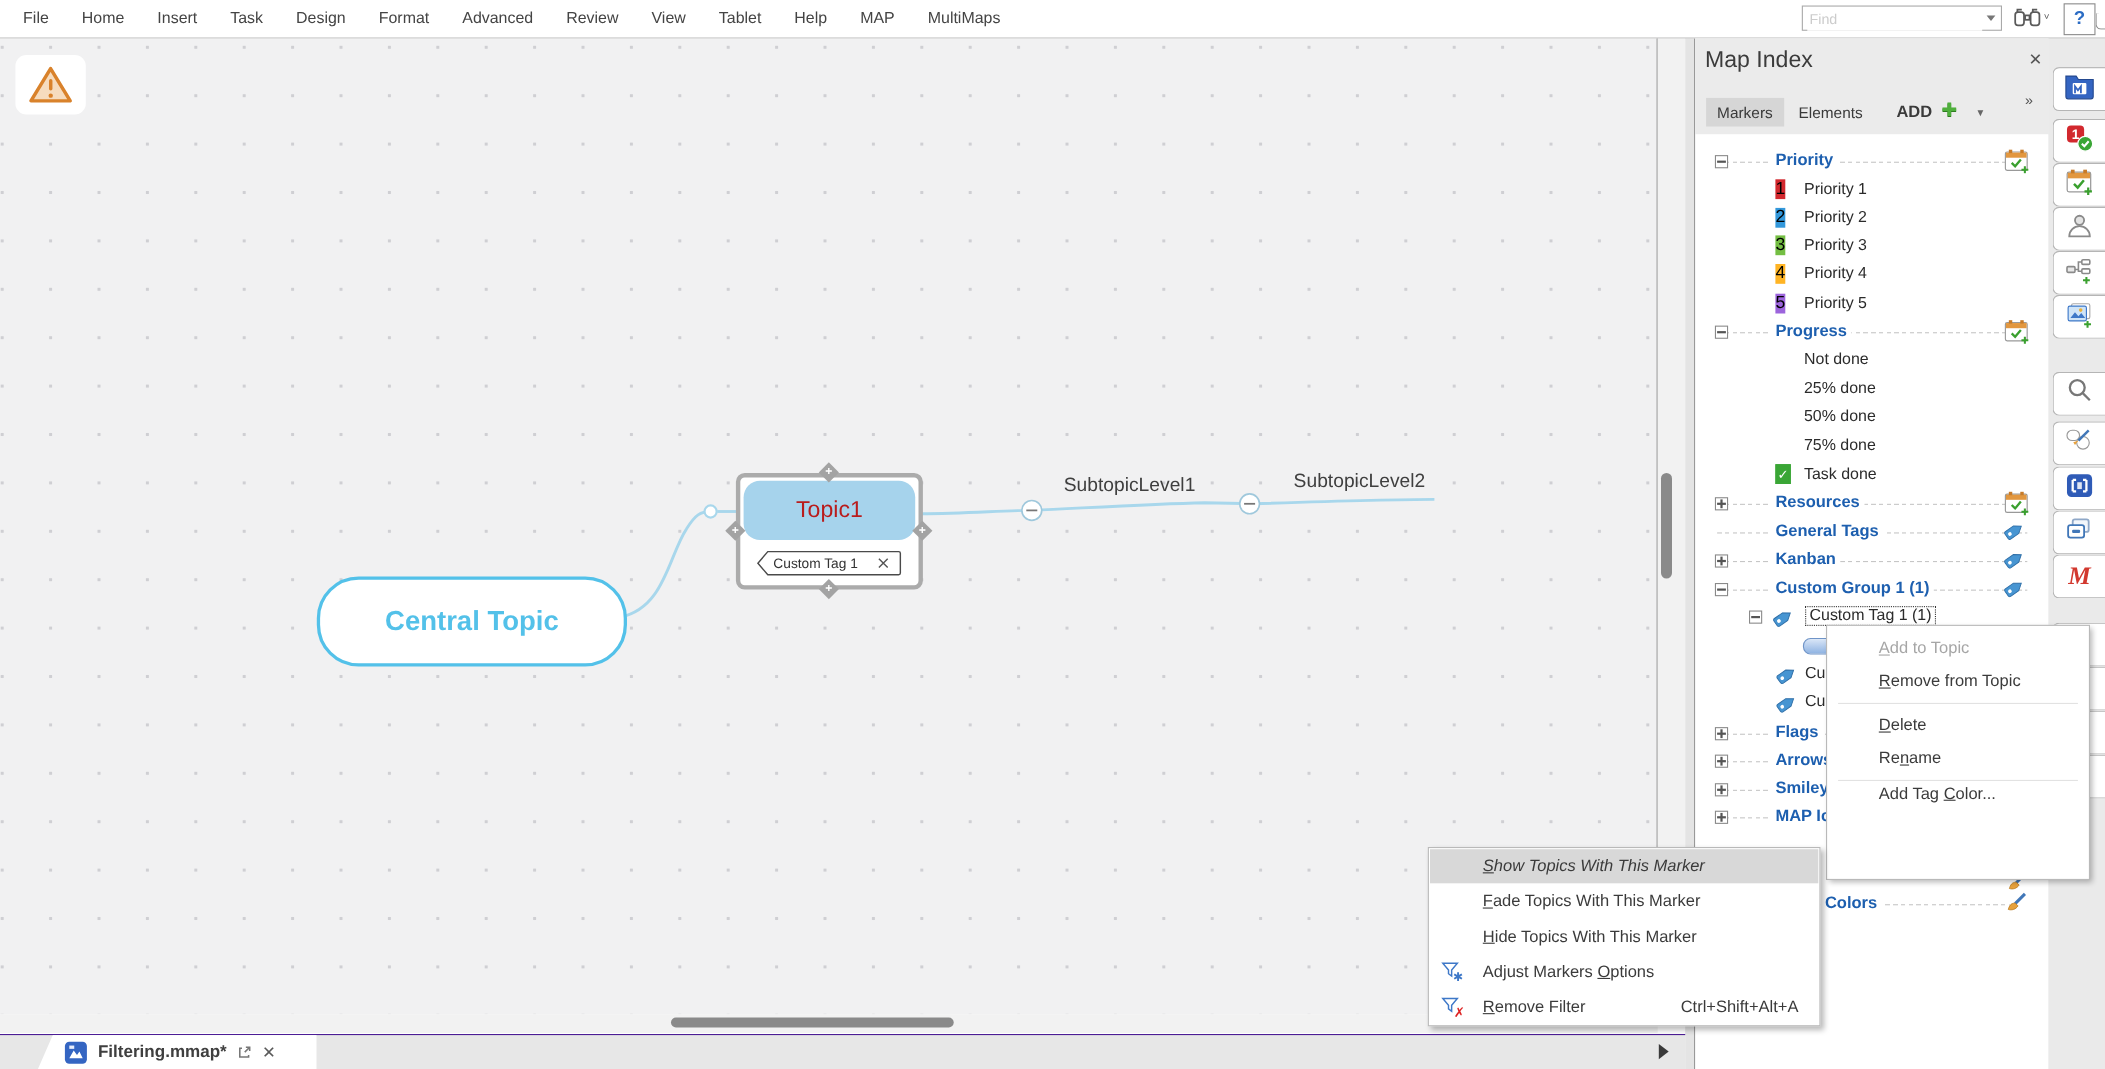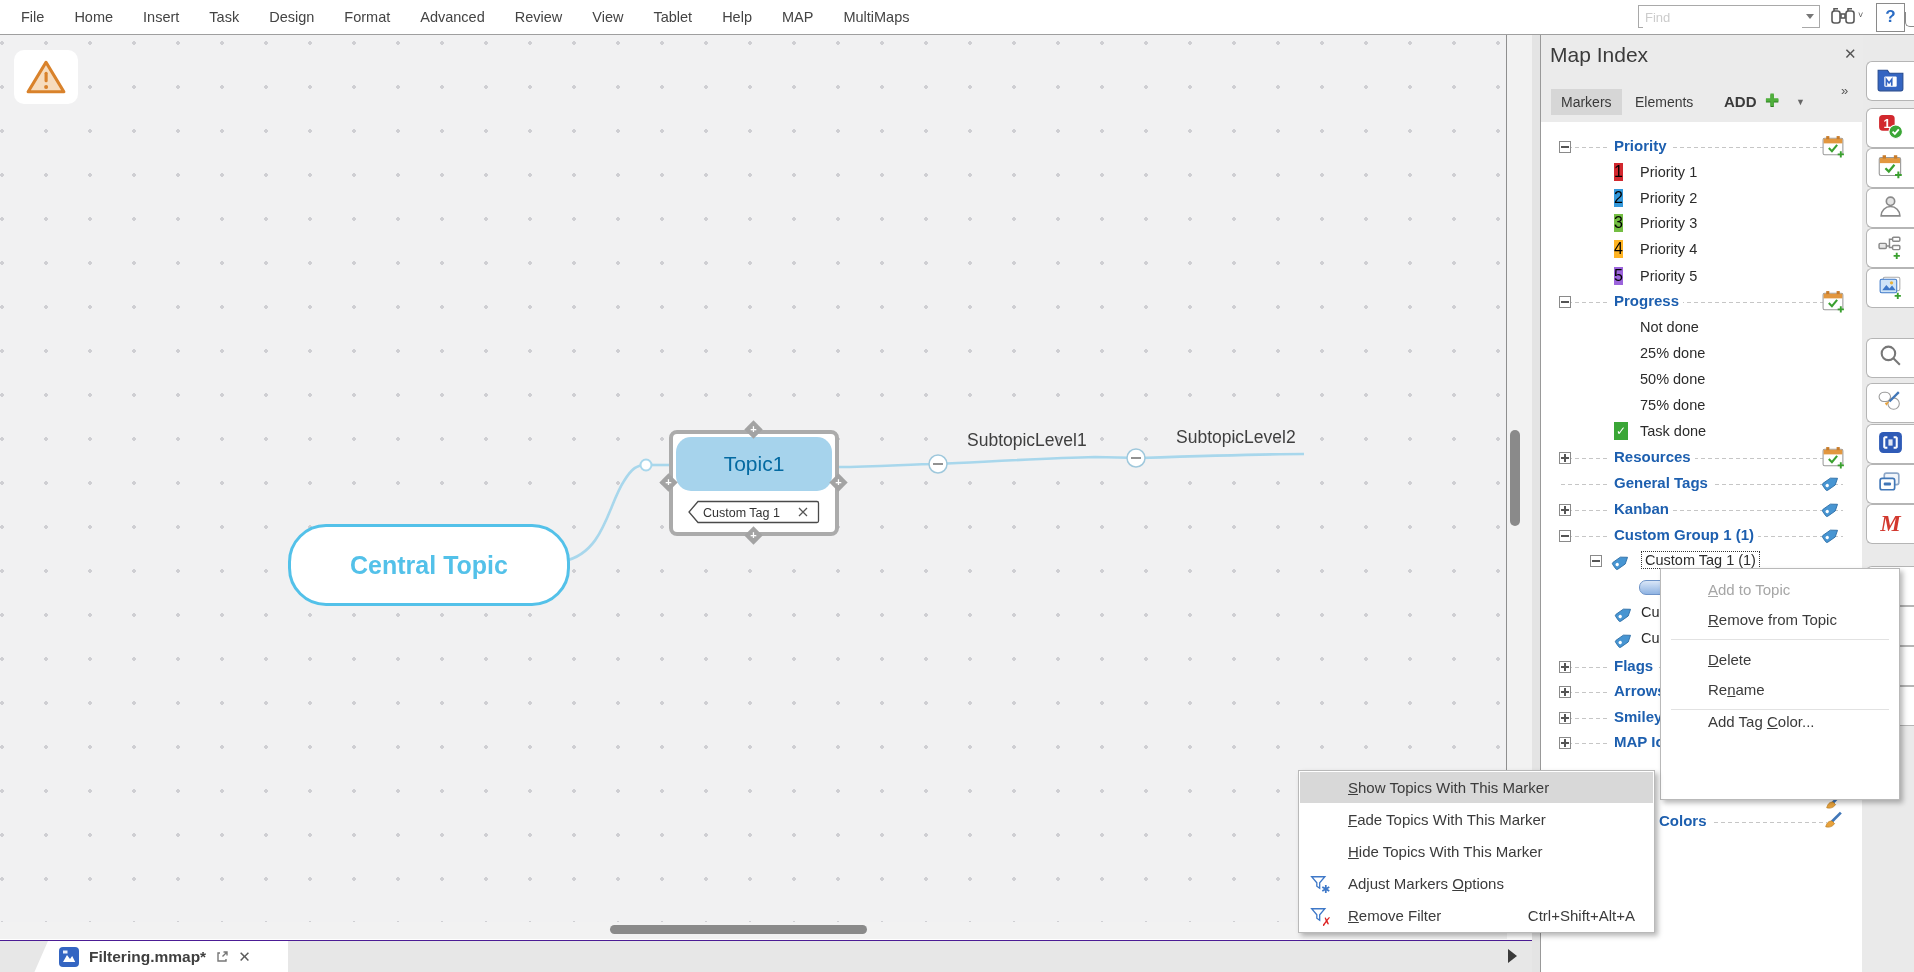--- a/index.html
+++ b/index.html
@@ -17,21 +17,21 @@
   #vthumb{position:absolute;left:3px;top:395px;width:10px;height:96px;background:#8a8a8a;border-radius:5px;}
   #hscroll{position:absolute;left:0;top:922px;width:1507px;height:17px;background:#f2f2f2;z-index:3;}
   #hthumb{position:absolute;left:610px;top:3px;width:257px;height:9px;background:#8a8a8a;border-radius:5px;}
   #gapstrip{position:absolute;left:1532px;top:35px;width:8px;height:937px;background:#e4e4e4;z-index:2;}
   
   #central{position:absolute;left:288px;top:524px;width:276px;height:76px;background:#fff;border:3px solid #53C1E9;border-radius:38px;
     display:flex;align-items:center;justify-content:center;font-size:25px;font-weight:bold;color:#53C1E9;z-index:4;}
   
   #t1frame{position:absolute;left:669px;top:430px;width:170px;height:106px;background:#fff;border:4px solid #ababab;border-radius:8px;box-sizing:border-box;z-index:4;}
   #t1box{position:absolute;left:676px;top:437px;width:156px;height:54px;background:#A6D3EC;border-radius:15px;
-    display:flex;align-items:center;justify-content:center;font-size:21px;color:#0369a1;z-index:5;}
+    display:flex;align-items:center;justify-content:center;font-size:21px;color:#b91c1c;z-index:5;}
   .diamond{position:absolute;width:13px;height:13px;background:#a3a3a3;transform:rotate(45deg);z-index:6;}
   .diamond span{position:absolute;left:0;top:0;width:13px;height:13px;transform:rotate(-45deg);color:#fff;font-weight:bold;font-size:11px;line-height:13px;text-align:center;}
   .subtopic{position:absolute;font-size:17.5px;color:#3f3f3f;z-index:4;}
   
   #panel{position:absolute;left:1540px;top:35px;width:322px;height:937px;background:#fff;border-left:1px solid #999;box-sizing:border-box;z-index:10;}
   #panel-head{position:absolute;left:0;top:0;width:322px;height:87px;background:#ebebeb;}
   #panel-title{position:absolute;left:9px;top:8px;font-size:21px;color:#3b3b3b;}
   #panel-close{position:absolute;left:303px;top:10px;font-size:15px;color:#555;}
   .ptab{position:absolute;top:54px;height:26px;line-height:26px;padding:0 10px;font-size:14px;color:#3a3a3a;}
   #add-label{position:absolute;left:183px;top:54px;height:26px;line-height:26px;font-size:15px;font-weight:bold;color:#3b3b3b;}
@@ -524,21 +524,21 @@
     <div class="cmi" style="top: 106px;">
       <span class="txt"><span>Re</span><span class="u">n</span><span>ame</span></span>
     </div>
     <div class="csep" style="top: 140px;"></div>
     <div class="cmi" style="top: 138px;">
       <span class="txt"><span>Add Tag </span><span class="u">C</span><span>olor...</span></span>
     </div>
   </div>
 
 <div id="submenu">
-    <div class="smi highlight" style="top: 1px;">
+    <div class="smi highlight" style="top: 1px; font-style: italic;">
       <span class="txt"><span></span><span class="u">S</span><span>how Topics With This Marker</span></span>
     </div>
     <div class="smi" style="top: 33px;">
       <span class="txt"><span></span><span class="u">F</span><span>ade Topics With This Marker</span></span>
     </div>
     <div class="smi" style="top: 65px;">
       <span class="txt"><span></span><span class="u">H</span><span>ide Topics With This Marker</span></span>
     </div>
     <div class="smi" style="top: 97px;">
       <span style="position: absolute; left: 10px; top: 6px;"><svg width="22" height="20" viewBox="0 0 20 18">

